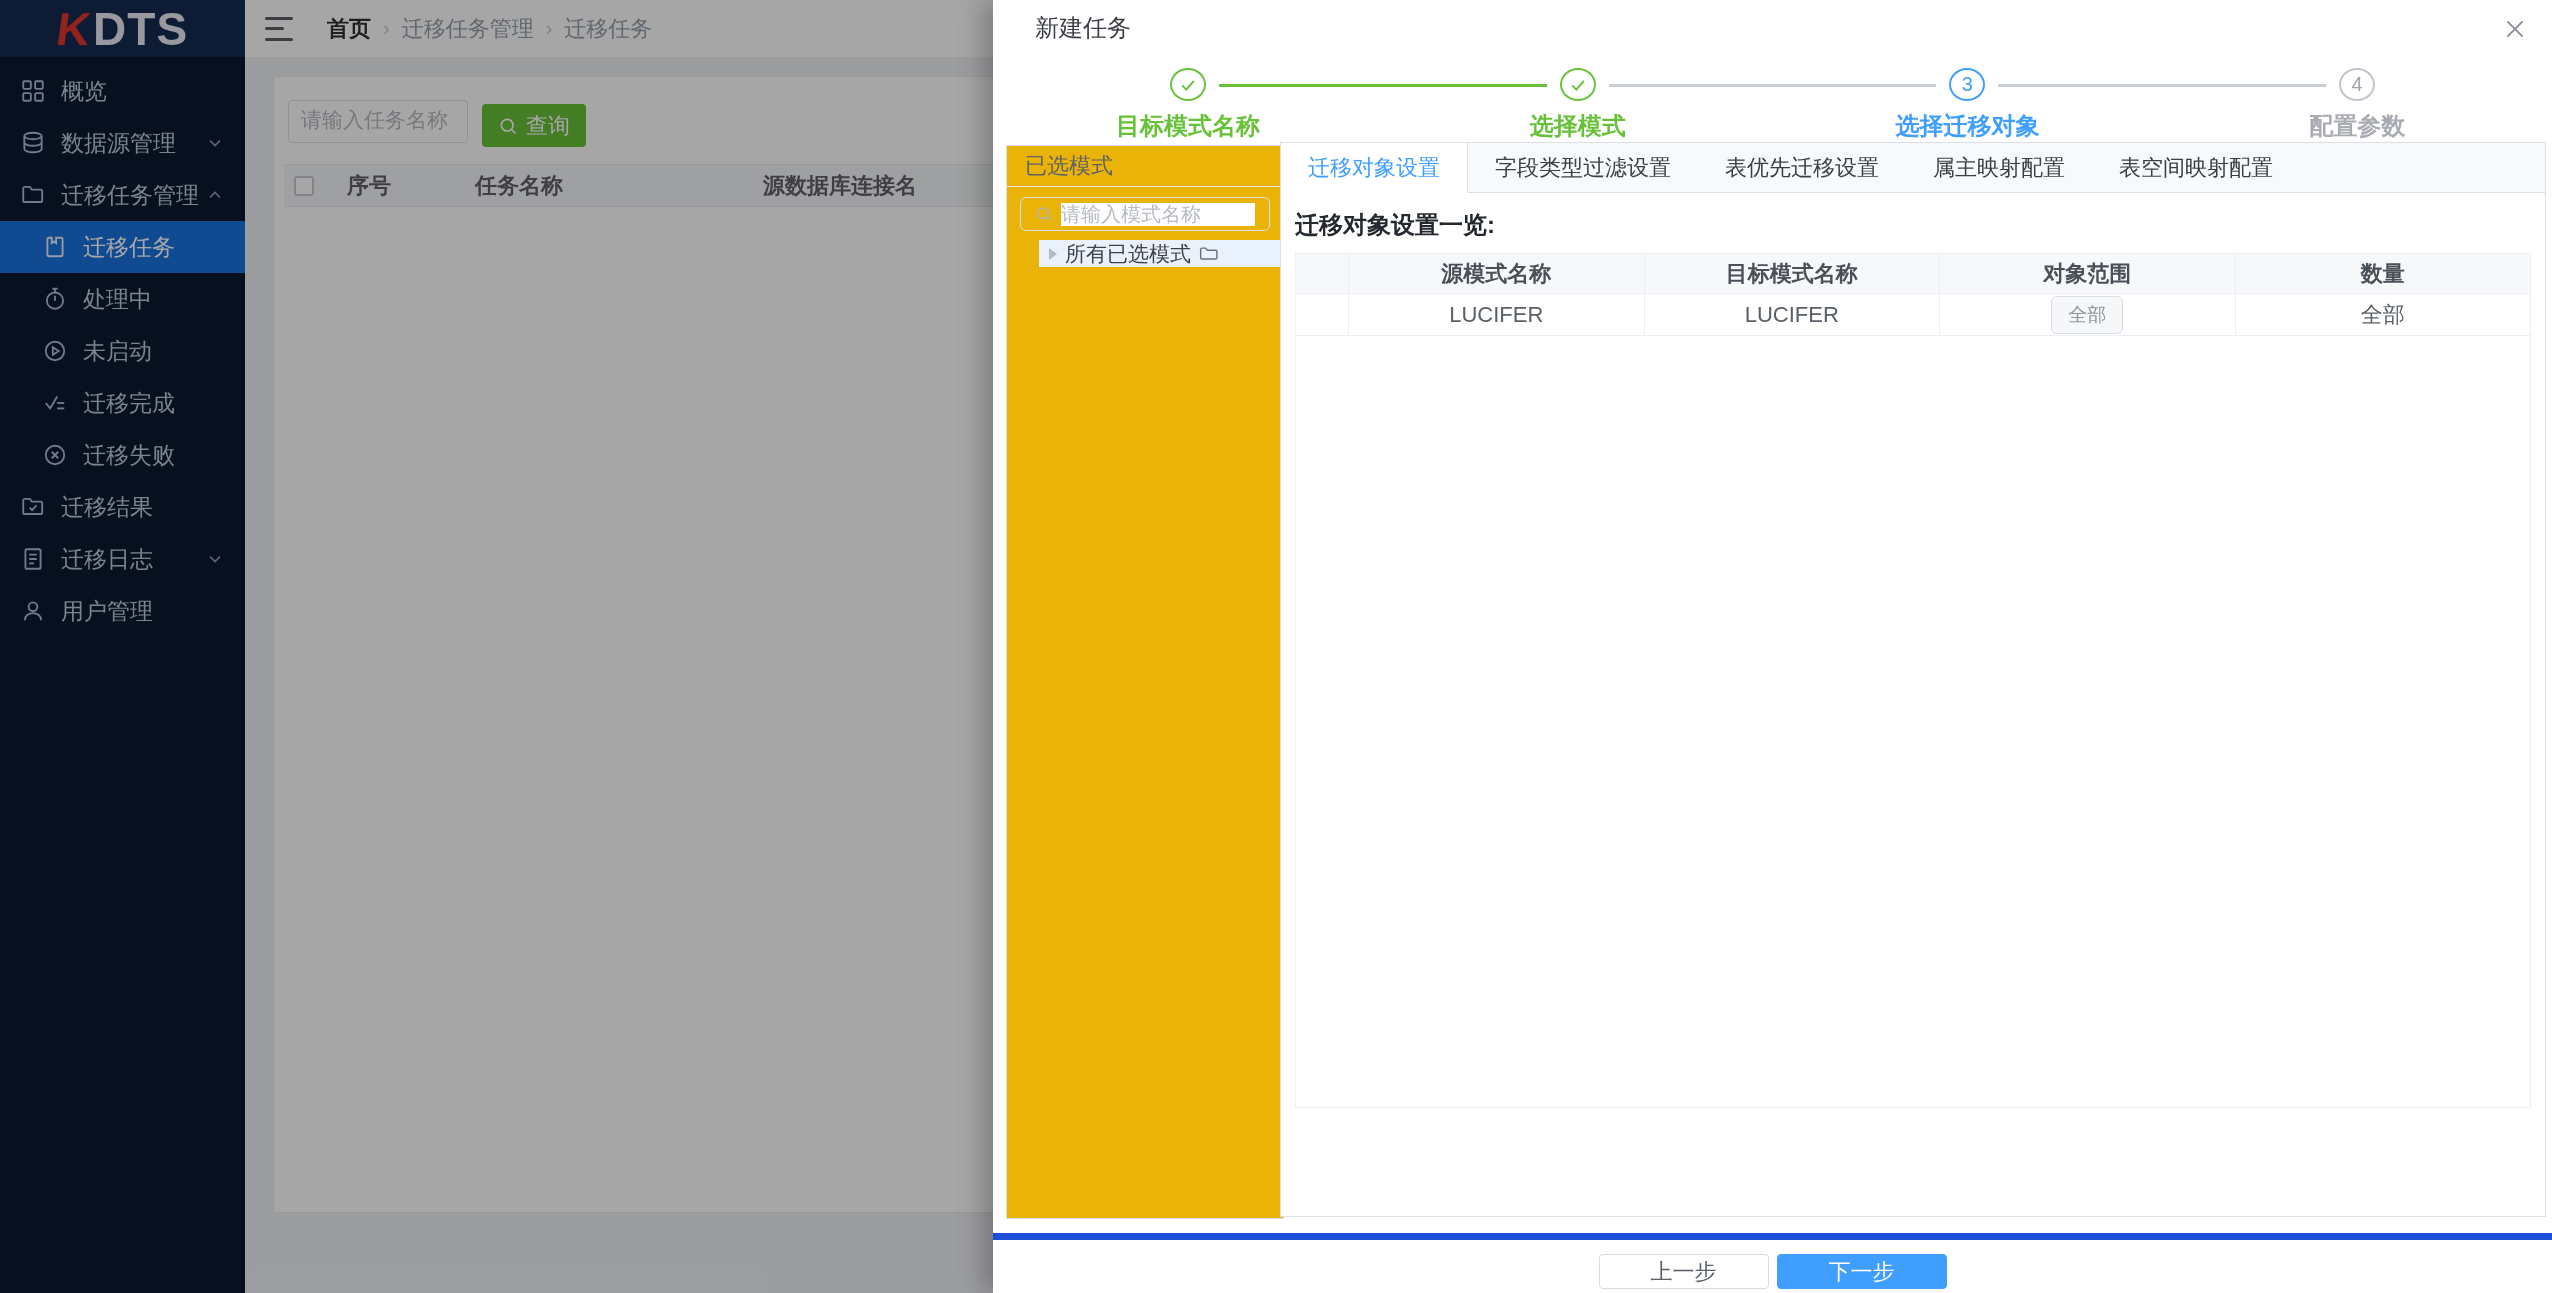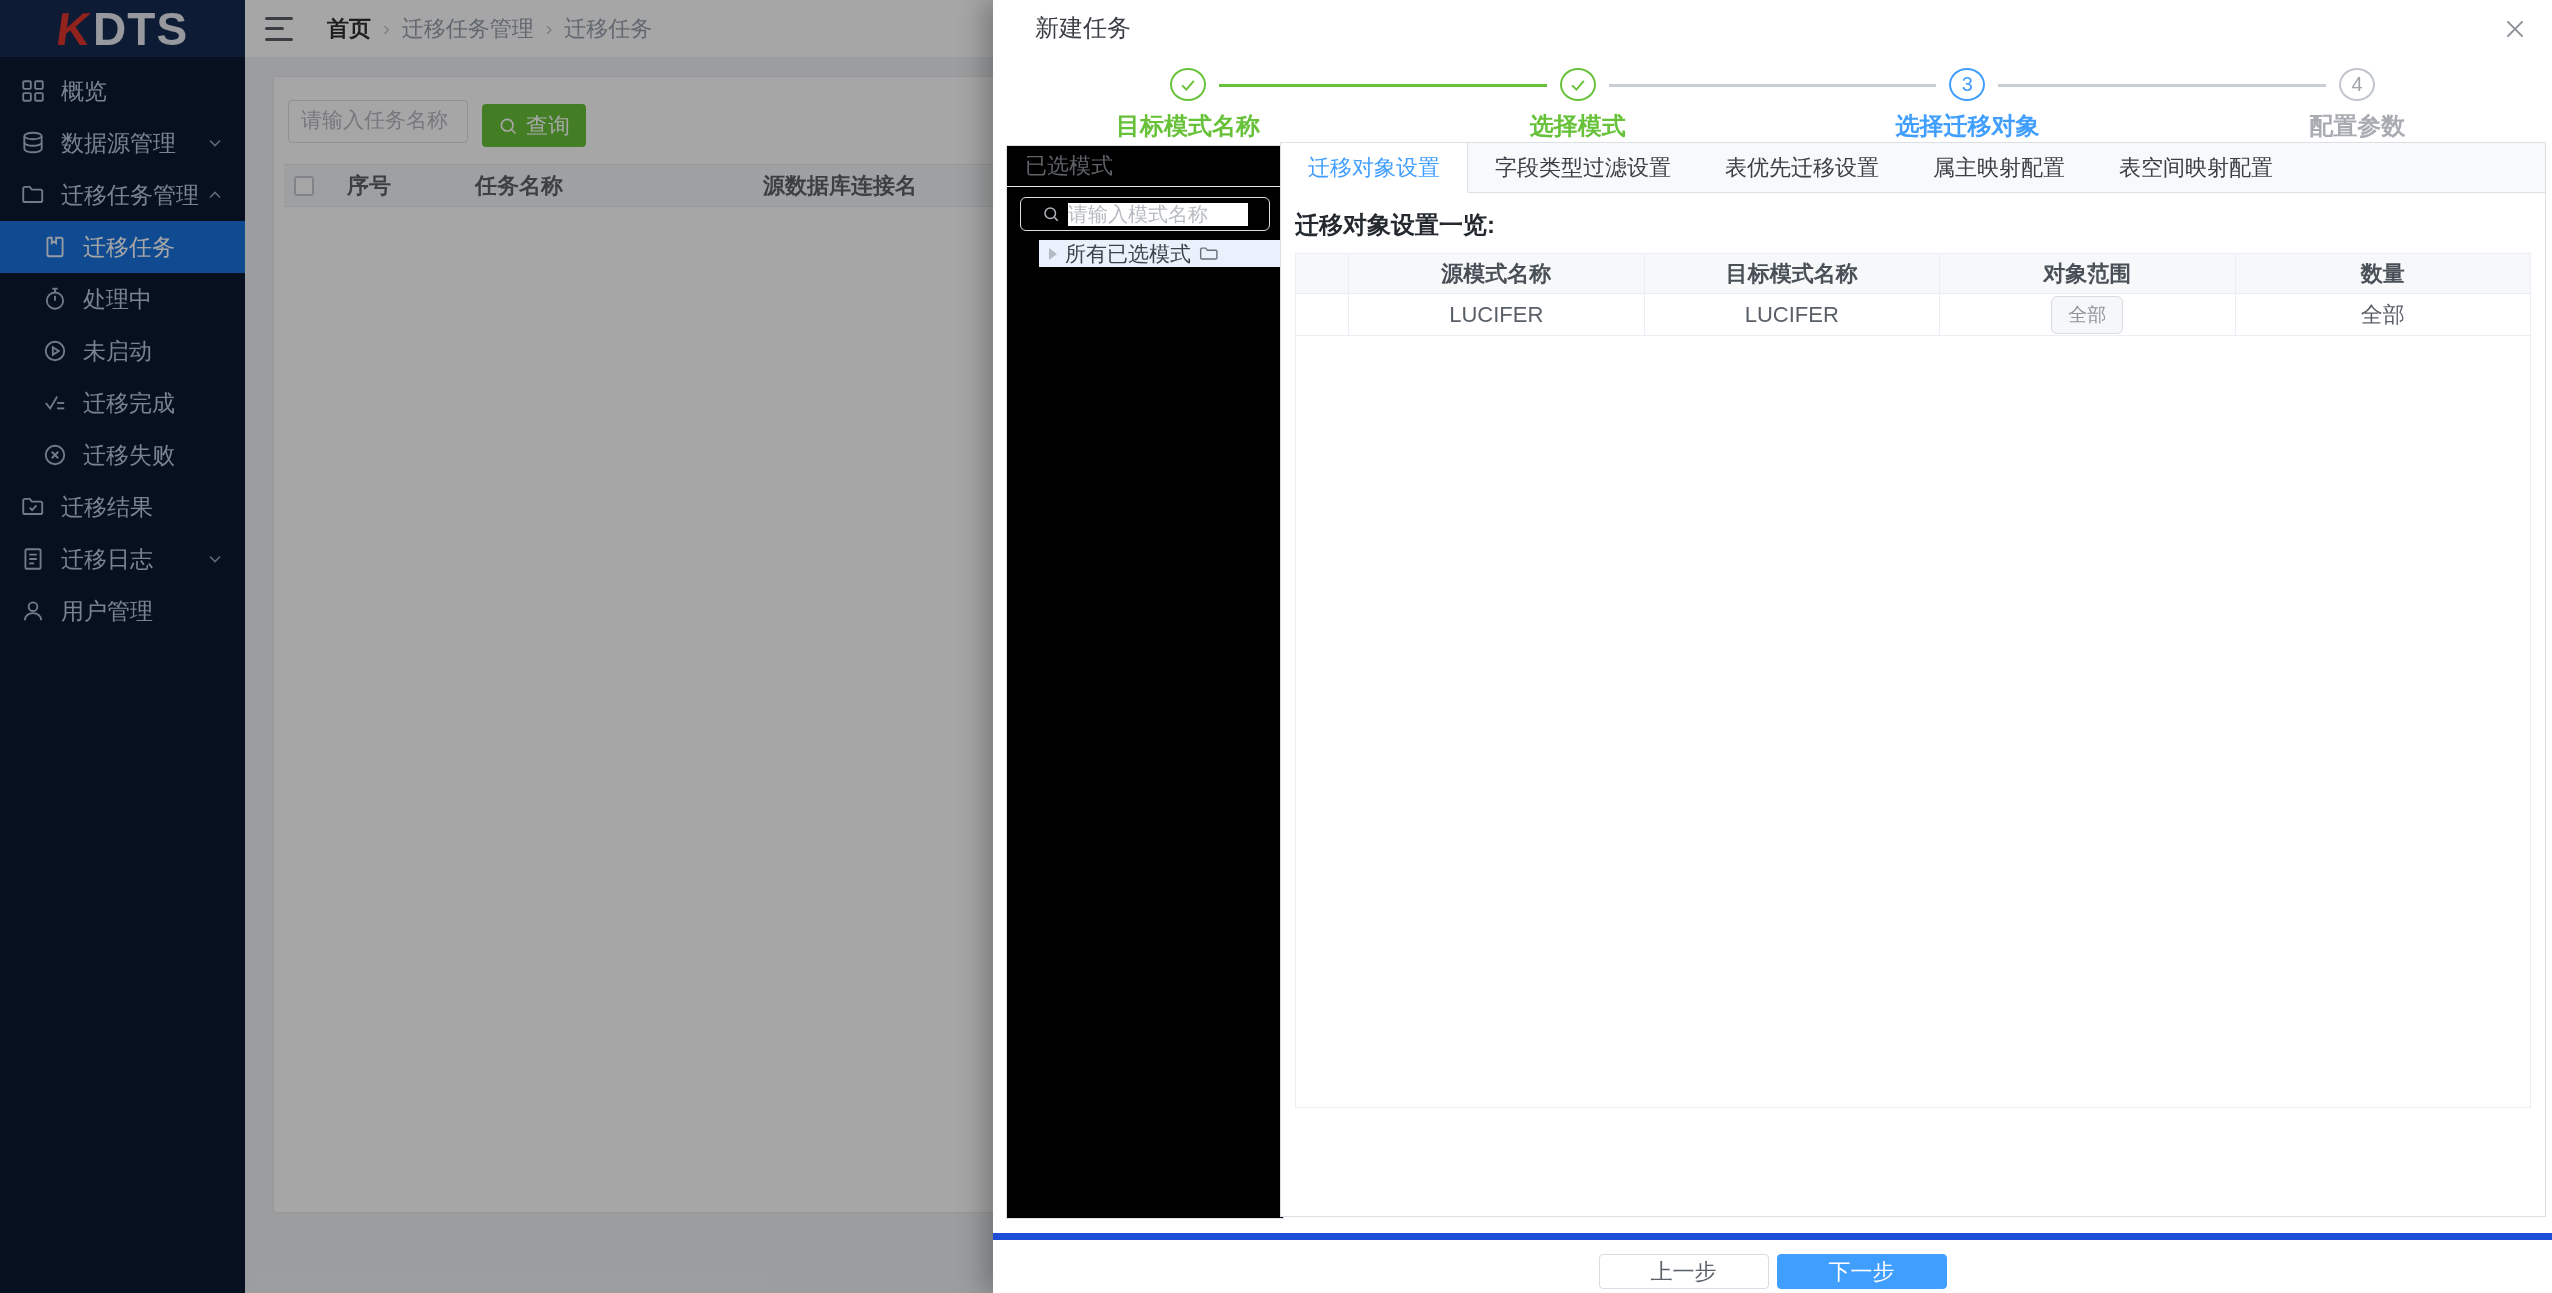--- a/index.html
+++ b/index.html
@@ -84,25 +84,25 @@
   .step-label { margin-top:9px; font-size:24px; font-weight:bold; color:#a8abb2; }
   .step.done .step-label { color:#67C23A; }
   .step.active .step-label { color:#409EFF; }
   .sline { position:absolute; top:28px; height:3px; width:calc(25% - 62px); z-index:1; }
   .sline.s0 { left:calc(12.5% + 31px); background:#67C23A; }
   .sline.s1 { left:calc(37.5% + 31px); background:#c9cdd4; }
   .sline.s2 { left:calc(62.5% + 31px); background:#c9cdd4; }
 
   
   .lpanel { position:absolute; left:13px; top:145px; width:278px; bottom:74px;
-    border:1px solid #dcdfe6; background:#000000; }
+    border:1px solid #dcdfe6; background:#eab308; }
   .lp-title { height:41px; display:flex; align-items:center; padding:0 18px;
     font-size:22px; color:#5f6368; border-bottom:1px solid #e4e7ed; }
   .lp-search { margin:10px 13px 9px 13px; height:34px; border:1px solid #dcdfe6;
-    border-radius:6px; display:flex; align-items:center; padding:0 21px; gap:8px; }
+    border-radius:6px; display:flex; align-items:center; padding:0 14px; gap:8px; }
   .lp-search svg { width:18px; height:18px; stroke:#b0b4bc; flex:0 0 auto; }
   .lp-search input { border:none; outline:none; width:100%; font-size:20px;
     color:#303133; font-family:inherit; }
   .lp-search input::placeholder { color:#b7bbc2; }
   .tree-row { height:27px; display:flex; align-items:center; background:#e9f2fc;
     padding:0 10px; cursor:pointer;margin-left:32px; }
   .caret { width:0; height:0; border-left:8px solid #b4bac3; border-top:6px solid transparent;
     border-bottom:6px solid transparent; margin-right:8px; flex:0 0 auto; }
   .tree-label { font-size:21px; color:#3e4349; margin-right:8px; }
   .tree-row svg { width:20px; height:17px; stroke:#6b7077; }

